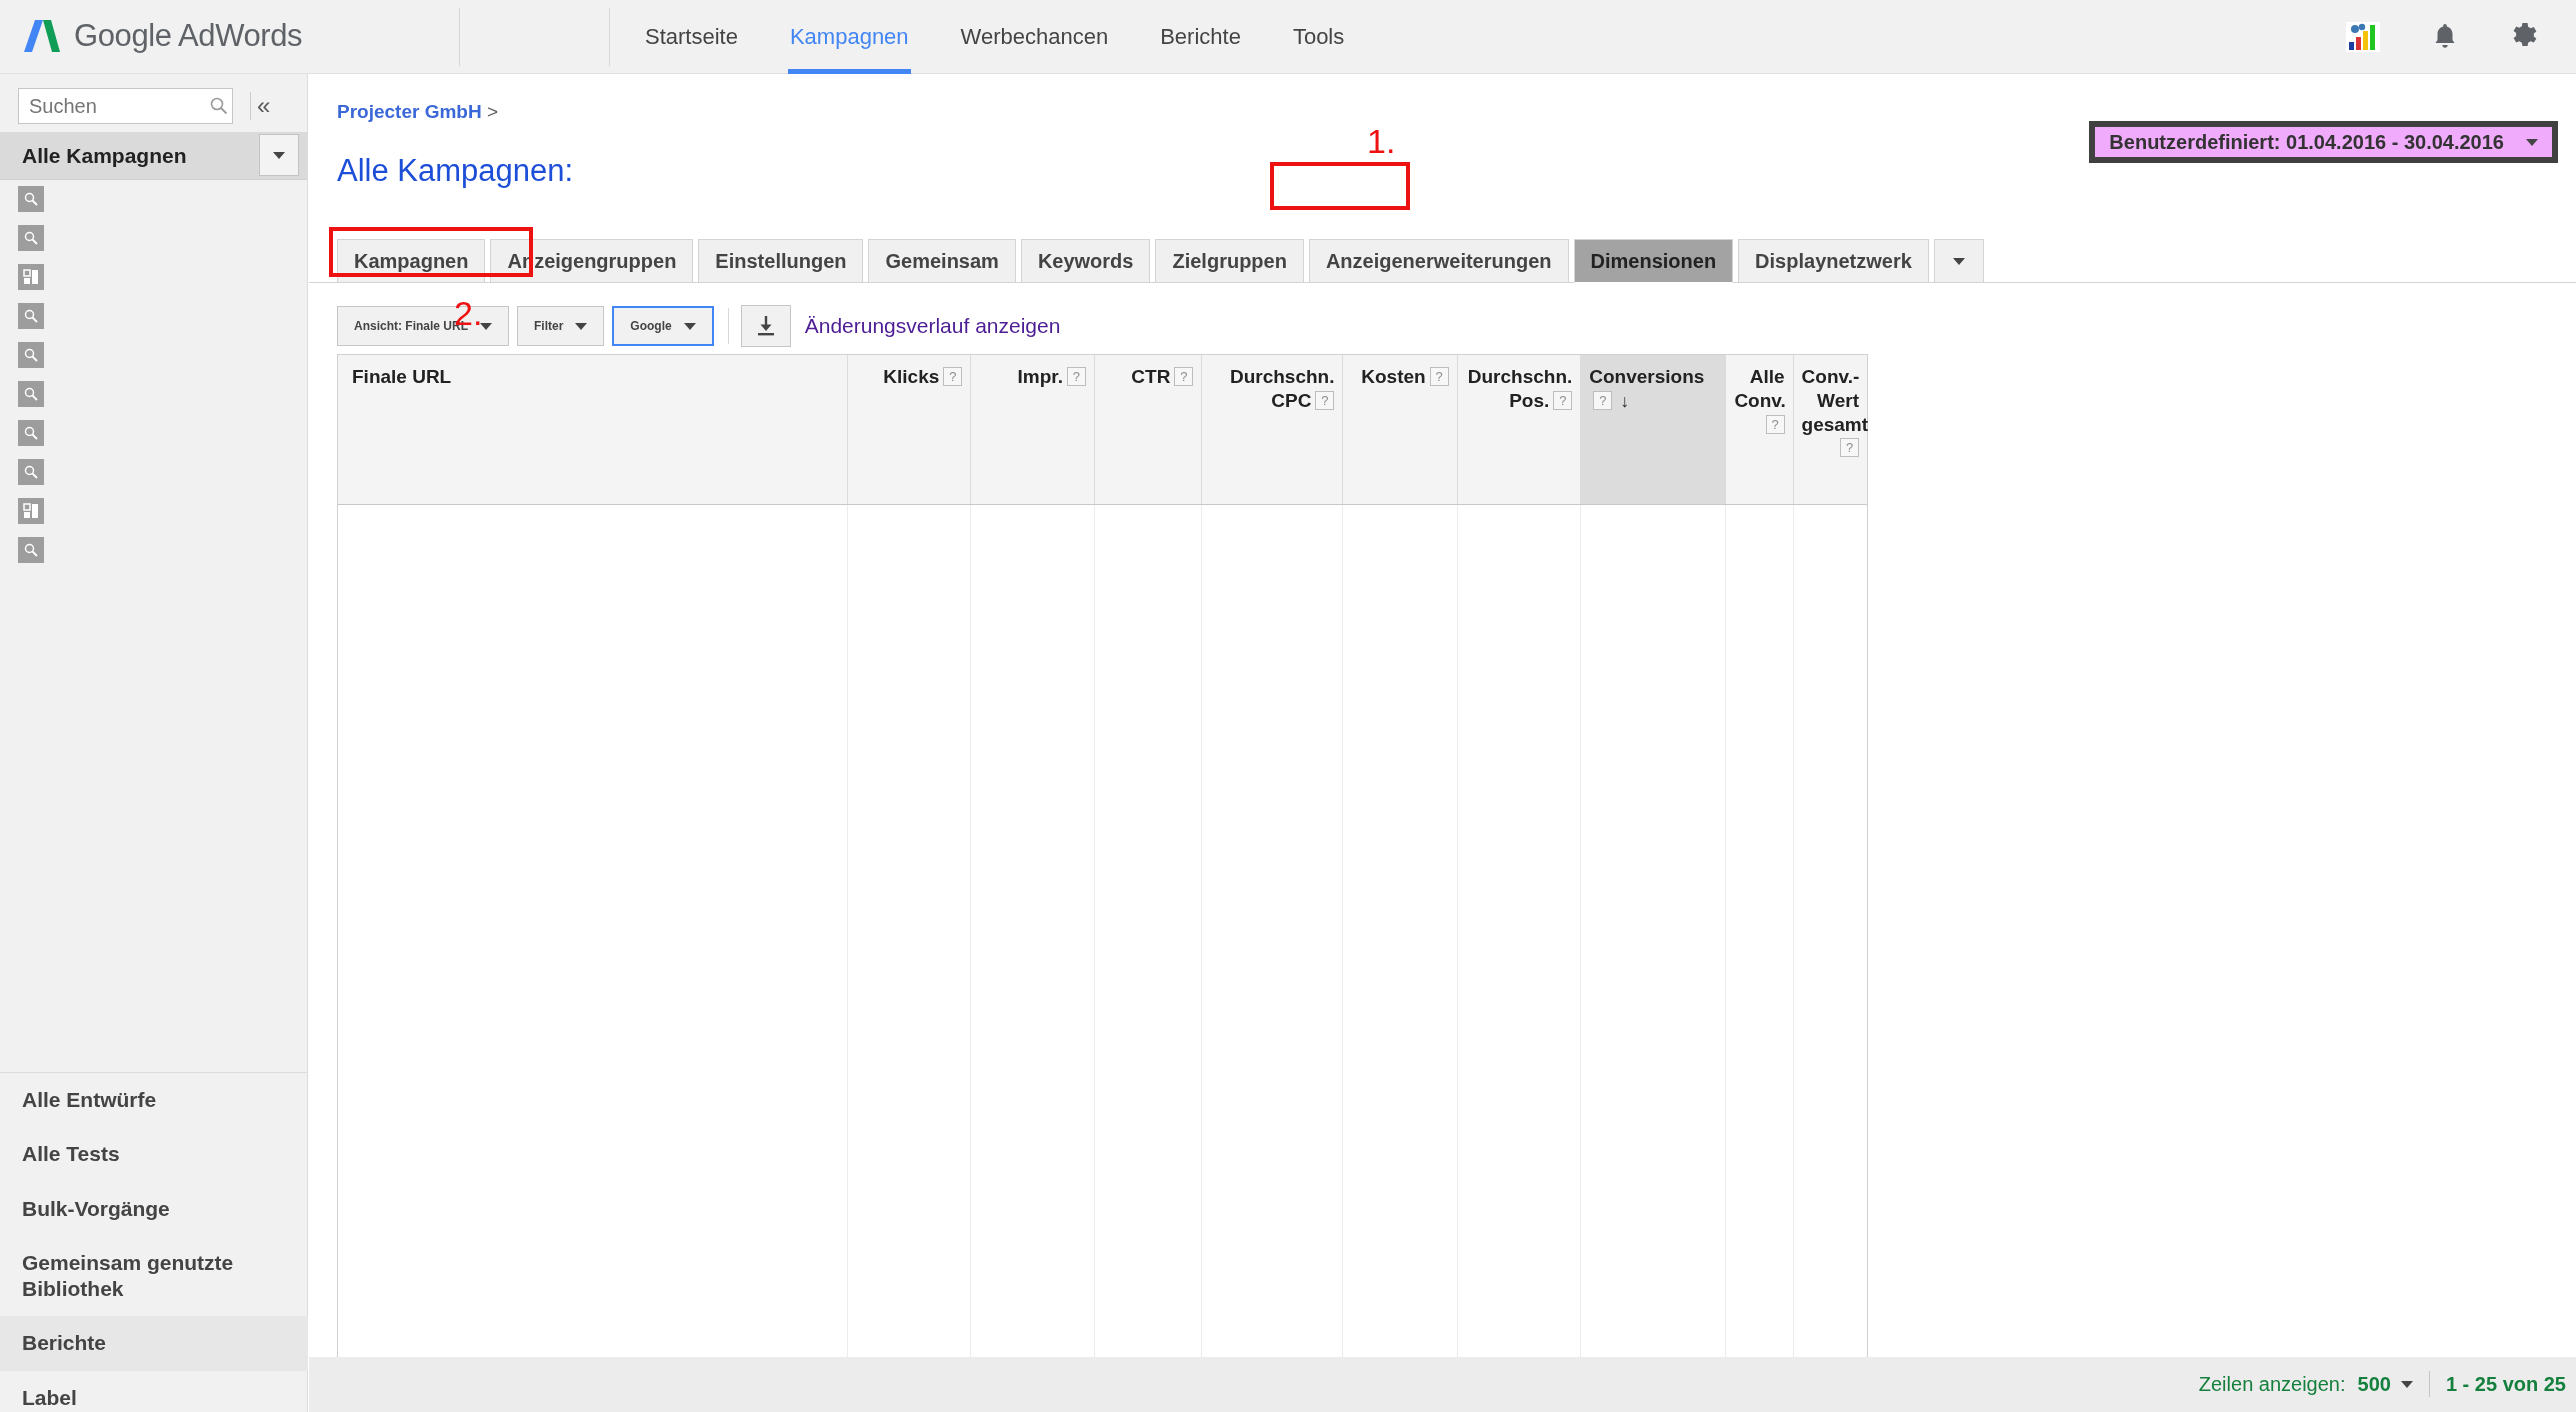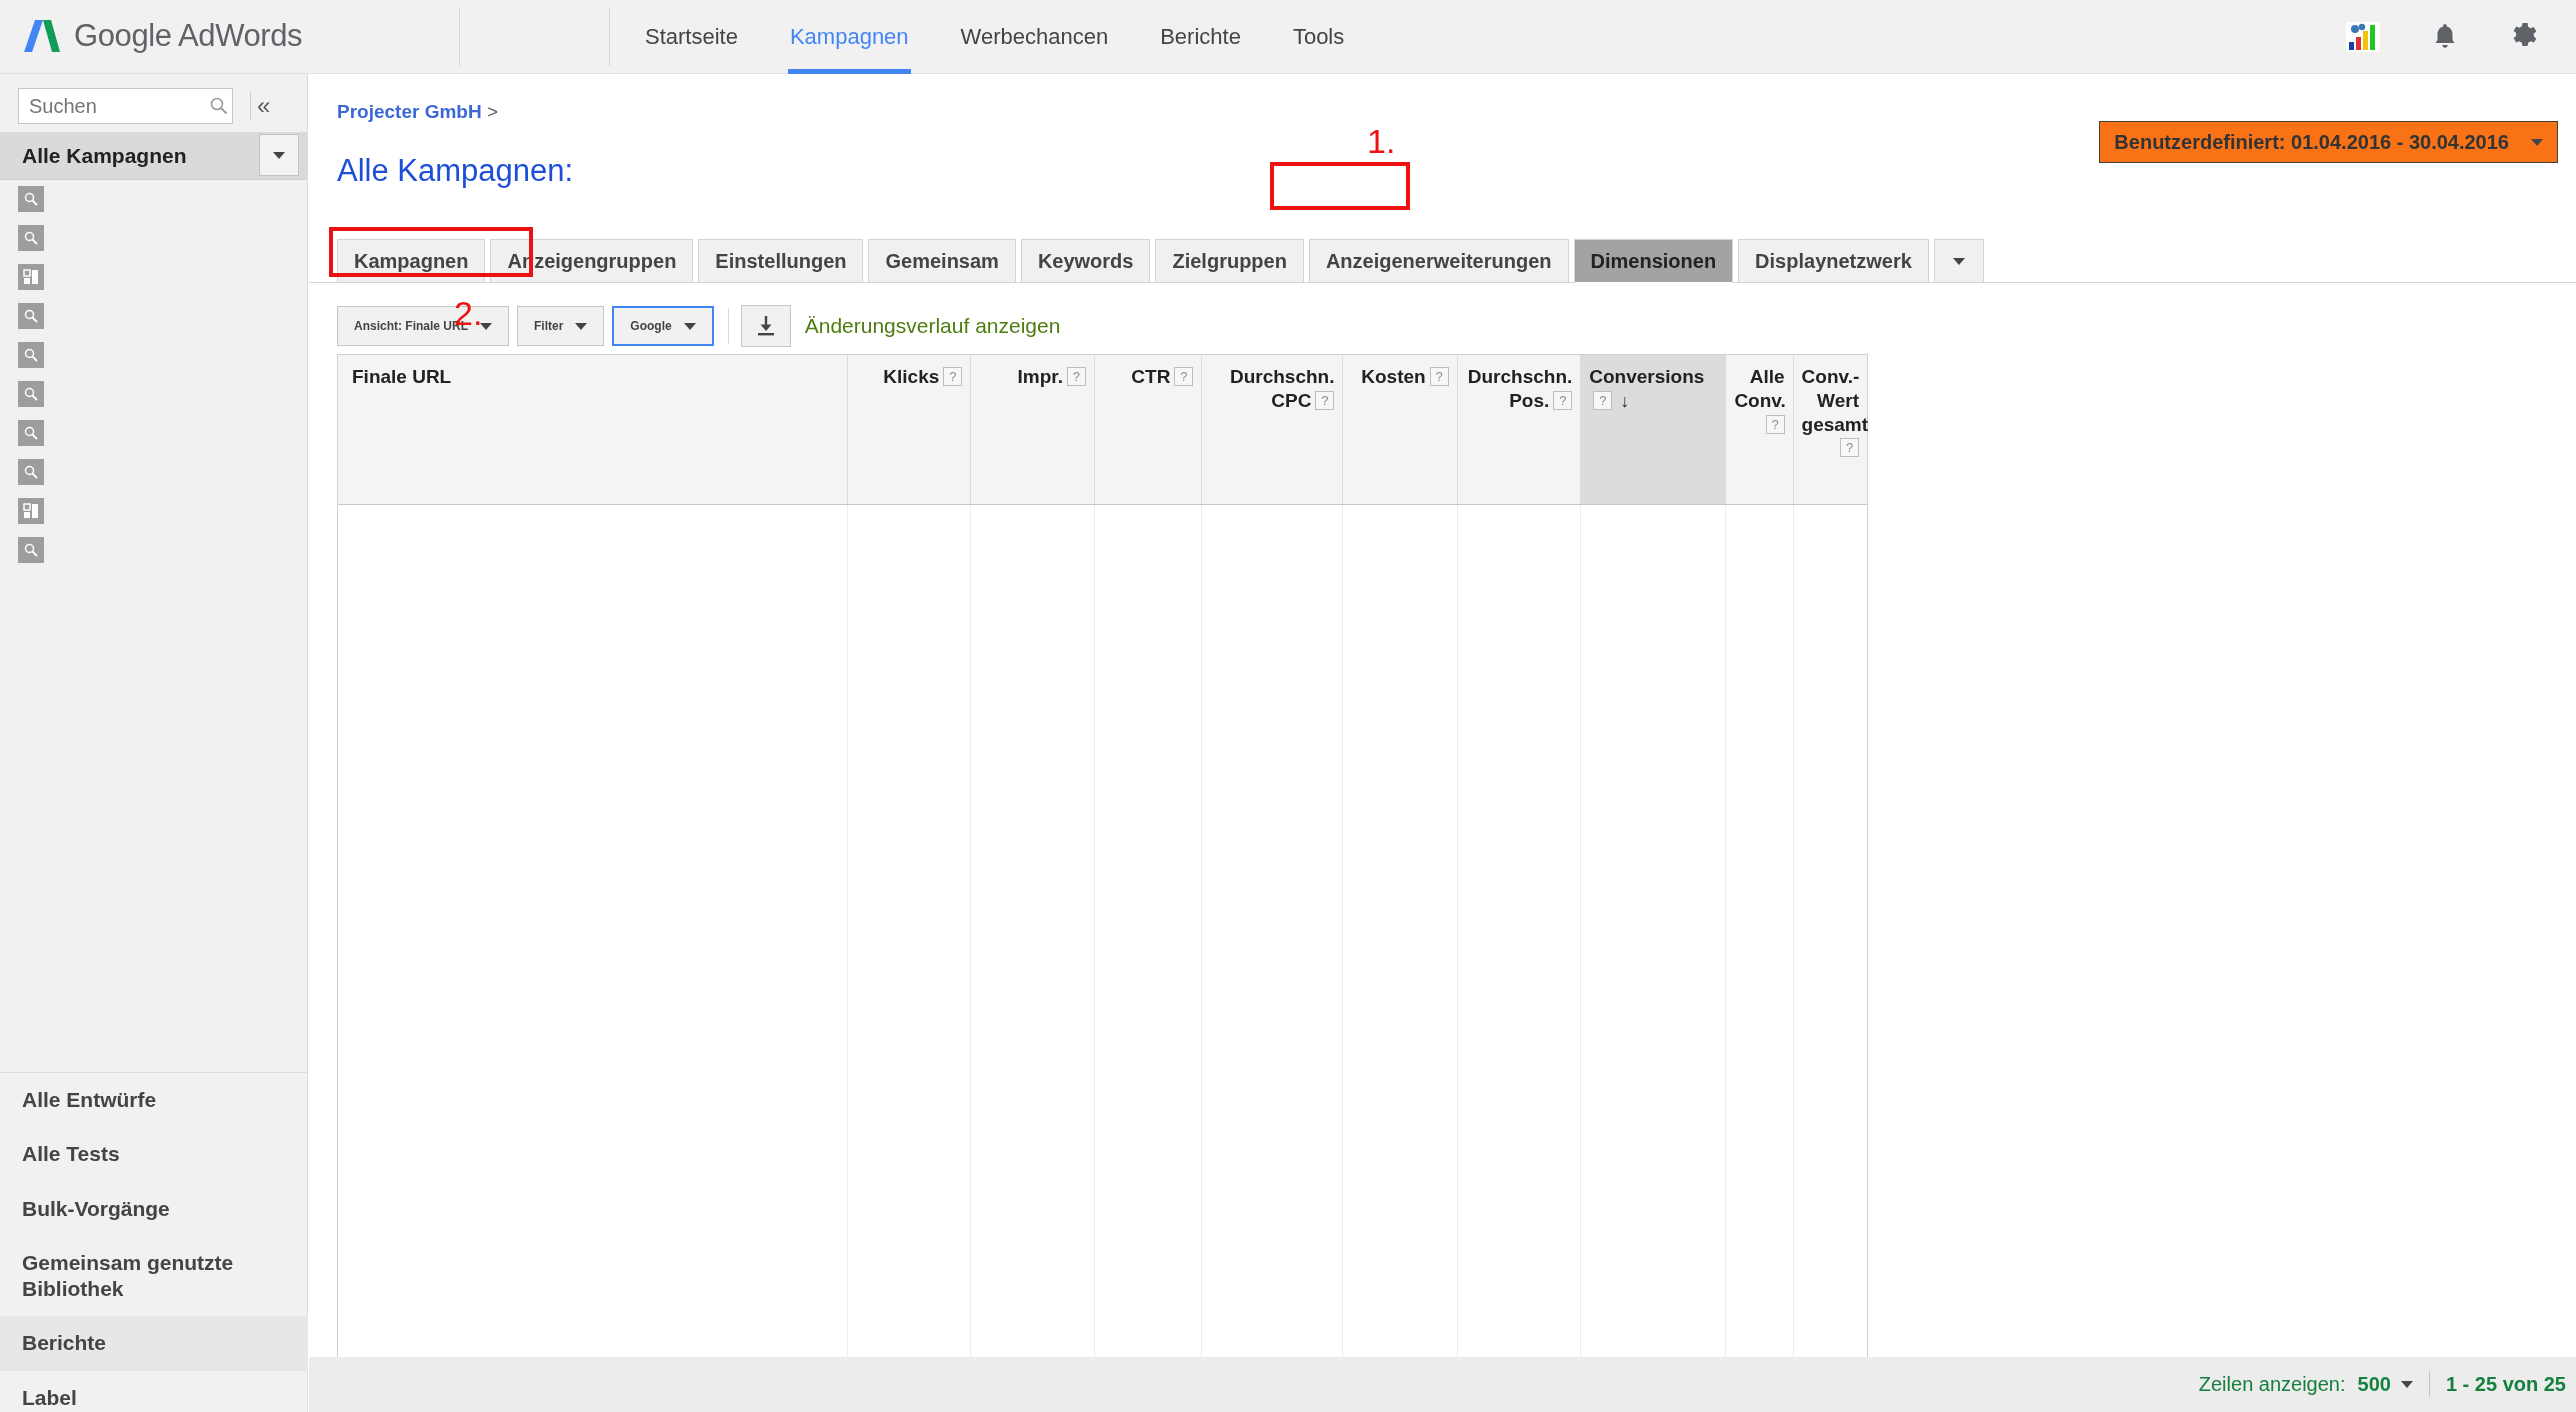--- a/index.html
+++ b/index.html
@@ -145,21 +145,21 @@
     font-size: 19px; color: #5a5a5a;
   }
   .breadcrumb a { color: #3b68d8; text-decoration: none; font-weight: bold; }
   .pagetitle {
     position: absolute; left: 28px; top: 52px;
     font-size: 31px; color: #1d4ed8; margin-top: 26px;
   }
   .daterange {
     position: absolute; right: 18px; top: 46px;
     height: 42px; min-width: 329px;
-    background: #f97316; border: 1px solid #404040;
+    background: #f0abfc; border: 6px solid #404040;
     box-sizing: border-box;
     display: flex; align-items: center; padding: 0 14px;
     font-size: 20px; font-weight: bold; color: #333;
   }
   .daterange .caret { margin-left: 22px; }
   
   .tabrow {
     position: absolute; left: 28px; top: 163px;
     height: 45px; display: flex; align-items: flex-end;
   }
@@ -199,21 +199,21 @@
   .tb-sep {
     width: 1px; height: 36px; background: #d9d9d9; margin: 0 12px 0 6px;
   }
   .dlbtn {
     width: 50px; height: 42px; box-sizing: border-box;
     background: #f1f1f1; border: 1px solid #c6c6c6;
     display: flex; align-items: center; justify-content: center;
     margin-right: 14px;
   }
   .chglink {
-    font-size: 21px; color: #4d7c0f; text-decoration: none;
+    font-size: 21px; color: #4c1d95; text-decoration: none;
     white-space: nowrap;
   }
   
   .tablewrap {
     position: absolute; left: 28px; top: 279px;
     width: 1531px; height: 1093px;
     border: 1px solid #d0d0d0;
     border-bottom: 3px solid #cfcfcf;
     box-sizing: border-box;
     background: #fff;

